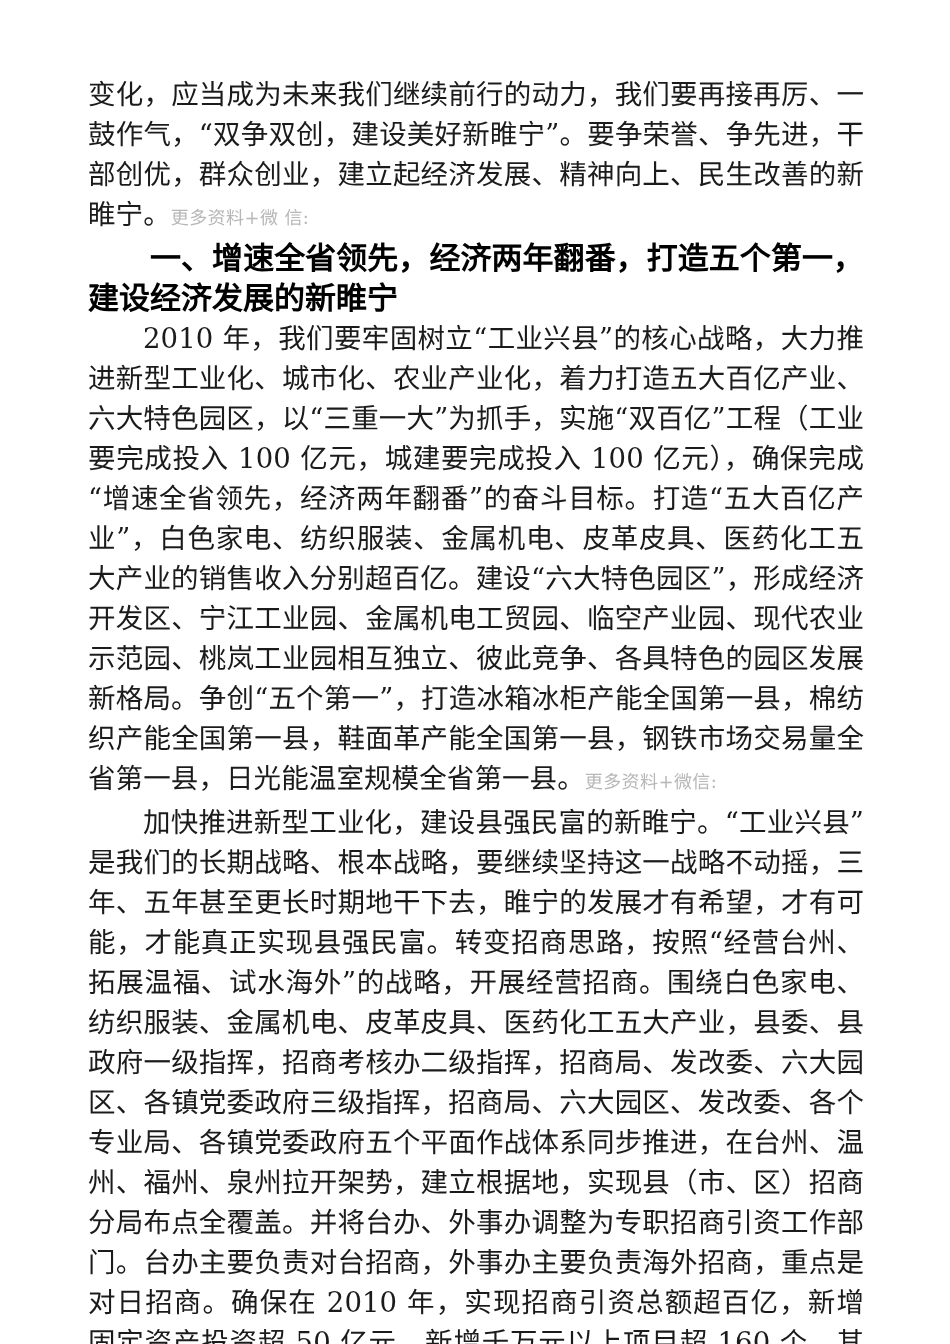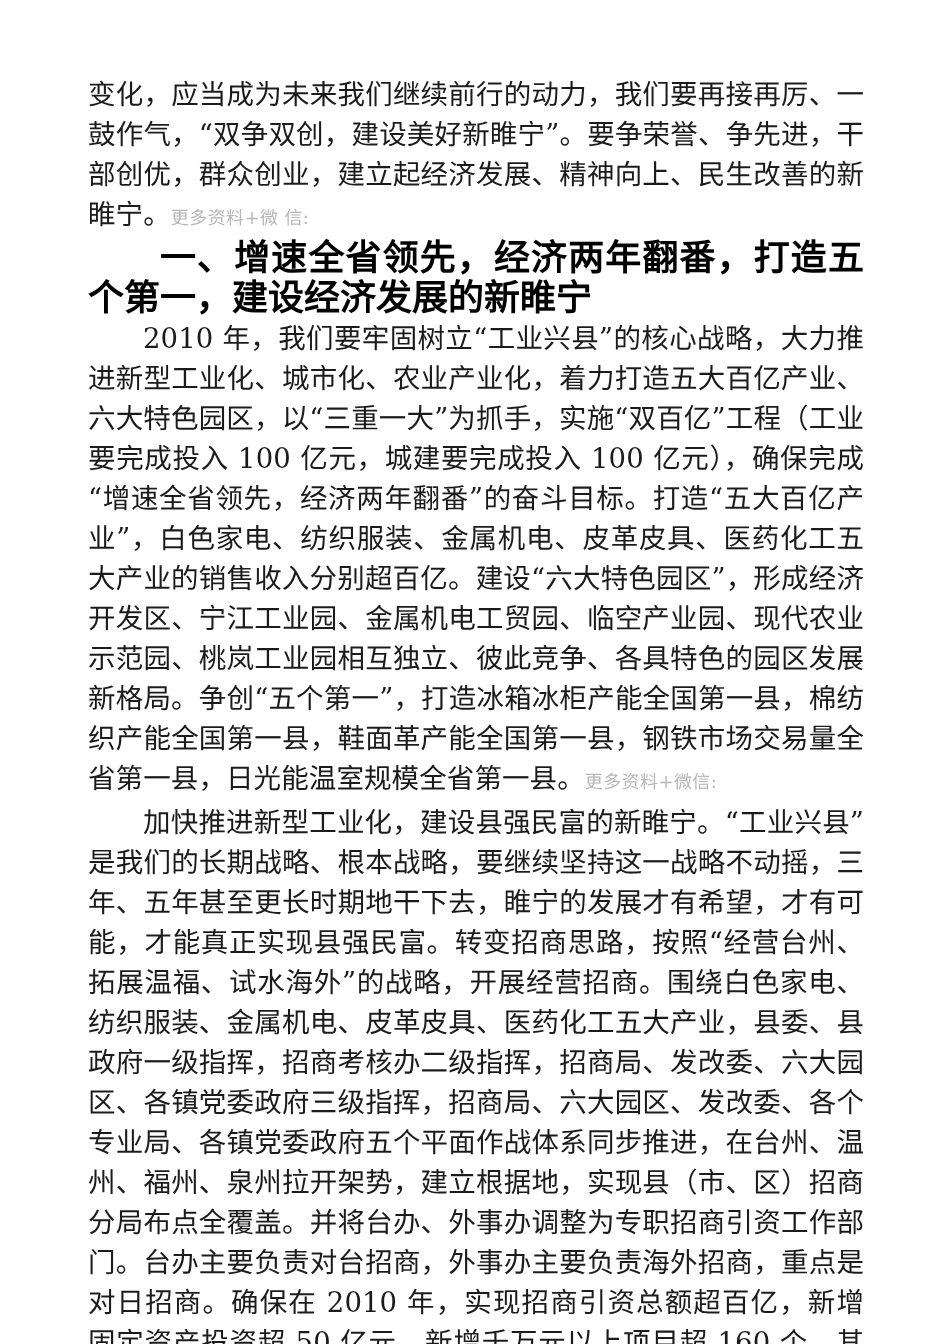--- a/index.html
+++ b/index.html
@@ -51,21 +51,21 @@
   }
 
   .para.indent {
     text-indent: 2em;
   }
 
   
   .heading {
     margin: 0;
     padding: 0;
-    font-size: 36px;
+    font-size: 31px;
     line-height: 40px;
     color: #000000;
     font-weight: 700;
     font-family: "DejaVu Sans", "Liberation Sans", sans-serif;
     text-indent: 2em;
     text-align: justify;
     text-justify: inter-ideograph;
     text-align-last: left;
     word-break: break-all;
     letter-spacing: 0px;

